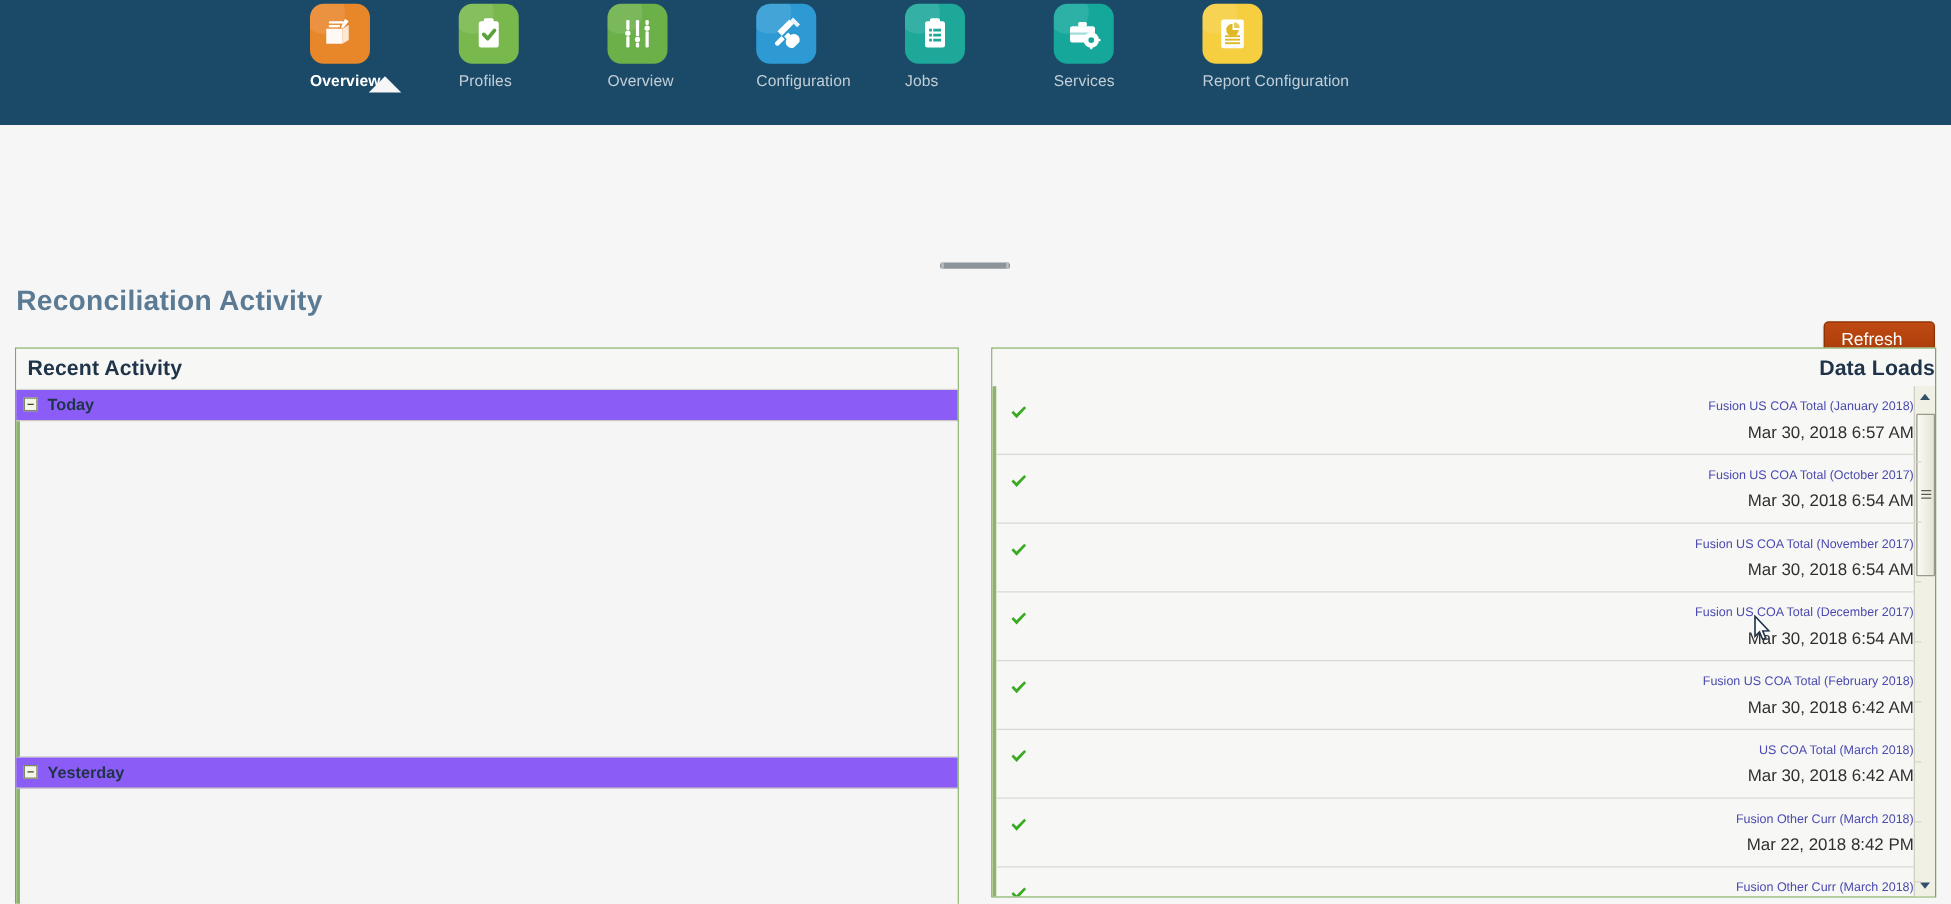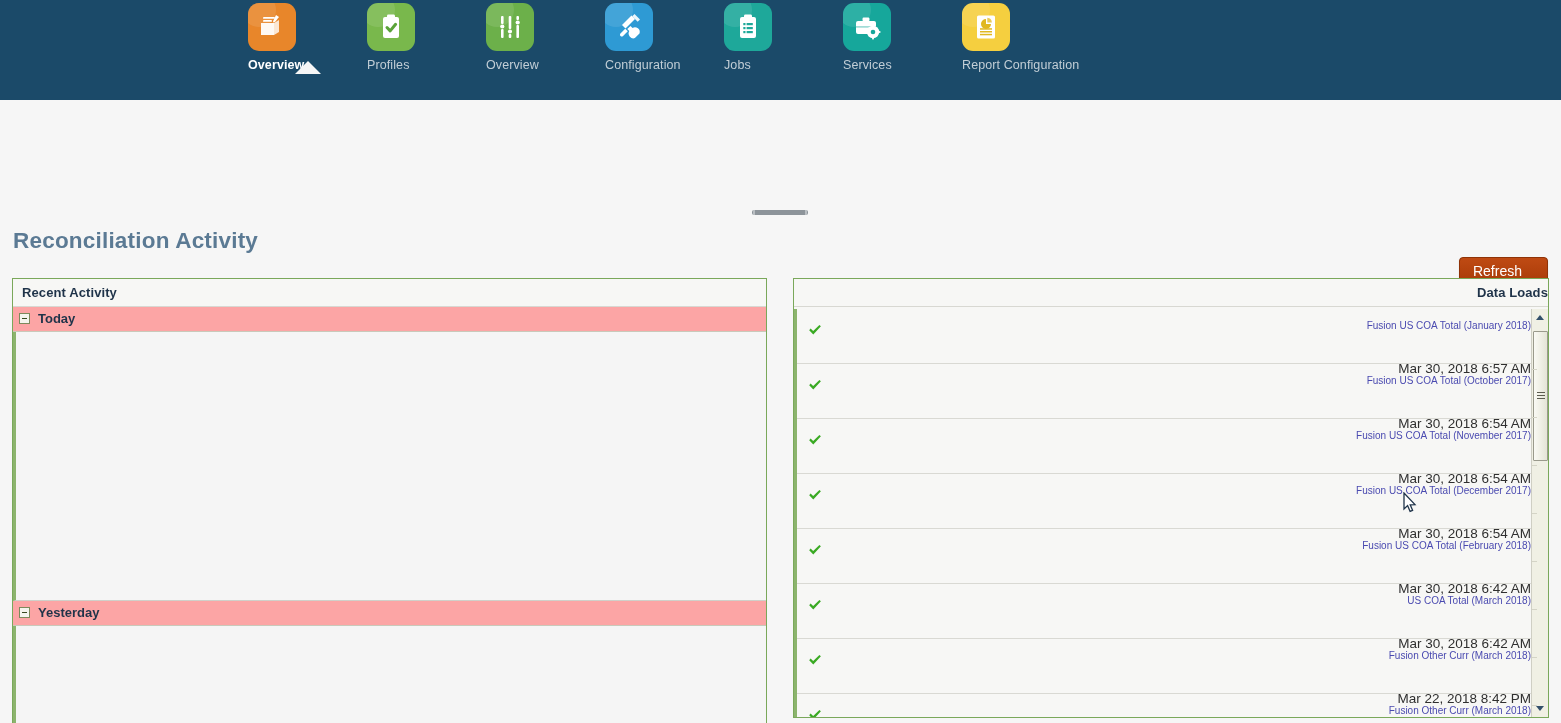--- a/index.html
+++ b/index.html
@@ -103,33 +103,33 @@
   }
 
   
   .panel {
     position: absolute;
     background: #f7f7f5;
     border: 1px solid #7aa85a;
     border-top-width: 1px;
   }
   .panel-title {
-    font-size: 13px;
+    font-size: 17px;
     font-weight: bold;
     color: #1f3349;
     padding: 6px 0 6px 9px;
     background: #f7f7f5;
     letter-spacing: .1px;
   }
 
   
   #recent-activity { left: 12px; top: 178px; width: 755px; height: 545px; }
   #recent-activity .panel-title { border-bottom: 1px solid #d8d8d2; }
   .group-header {
-    background: #fca5a5;
+    background: #8b5cf6;
     border-bottom: 1px solid #c9c9ba;
     padding: 4px 0 5px 6px;
     display: flex; align-items: center;
     cursor: pointer;
   }
   .toggle-box {
     width: 11px; height: 11px;
     border: 1px solid #7d8a5c;
     background: #f5f5ee;
     position: relative;
@@ -174,21 +174,21 @@
     width: 36px; flex: 0 0 36px;
     display: flex; justify-content: center;
     padding-top: 7px;
   }
   .dl-text { flex: 1 1 auto; }
   .dl-name {
     font-size: 10px; color: #4a4ab0; line-height: 18px;
     cursor: pointer;
   }
   .dl-date {
-    font-size: 13.5px; color: #2f2f2f; line-height: 19px; padding-top: 1px; margin-top: 23px;
+    font-size: 13.5px; color: #2f2f2f; line-height: 19px; padding-top: 1px;
   }
 
   
   #dl-scrollbar {
     width: 17px; flex: 0 0 17px;
     background: #f0f0e4;
     border-left: 1px solid #cfcfc4;
     position: relative;
   }
   .sb-btn {

